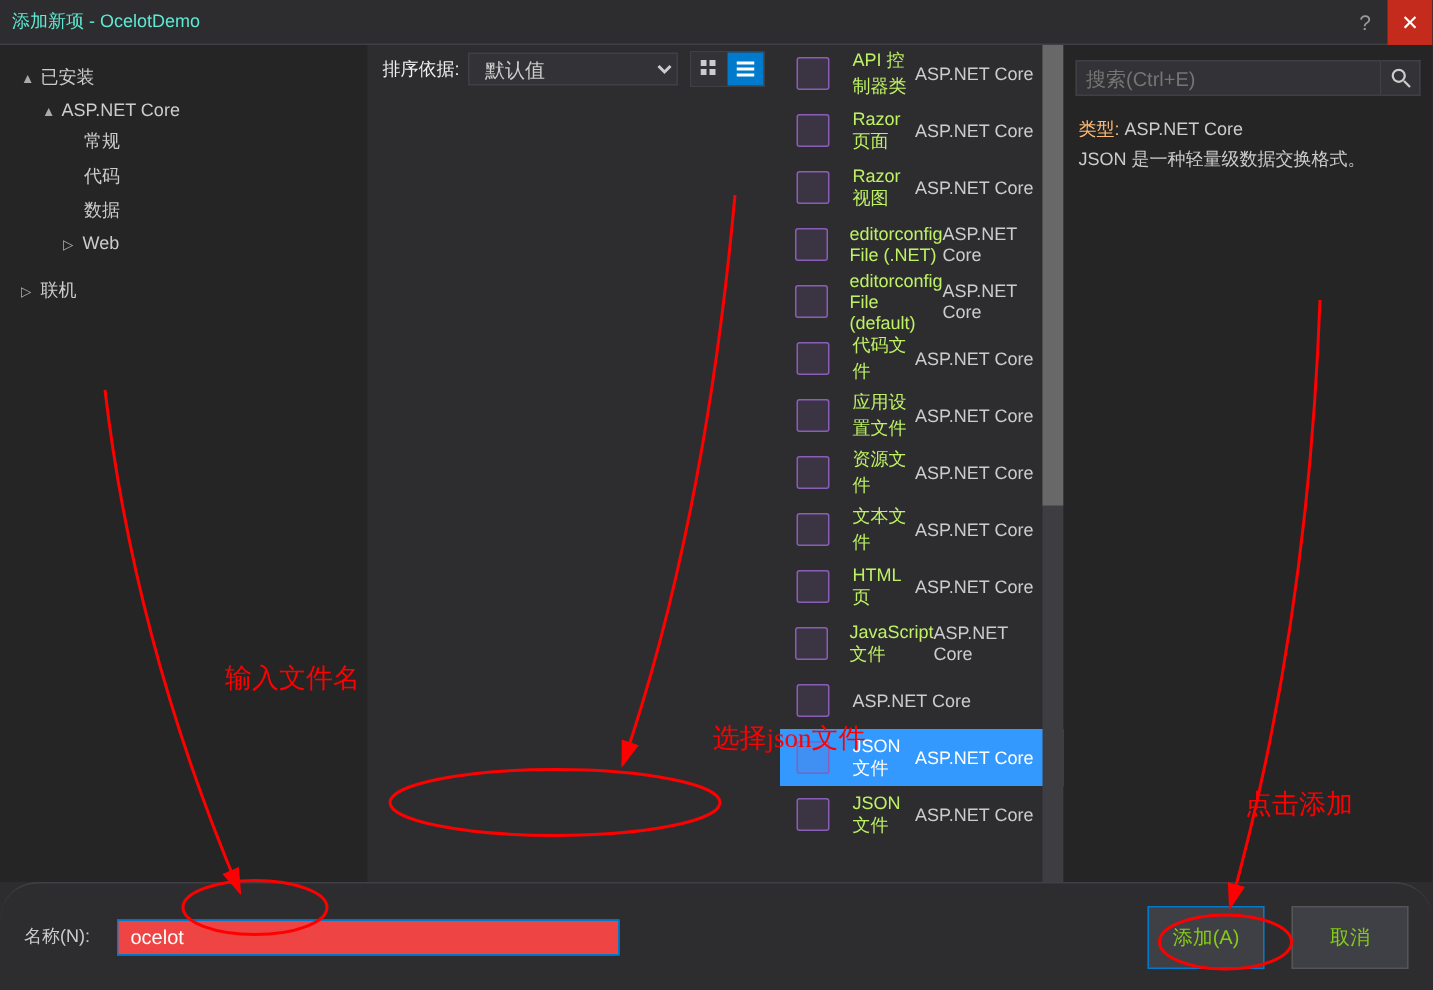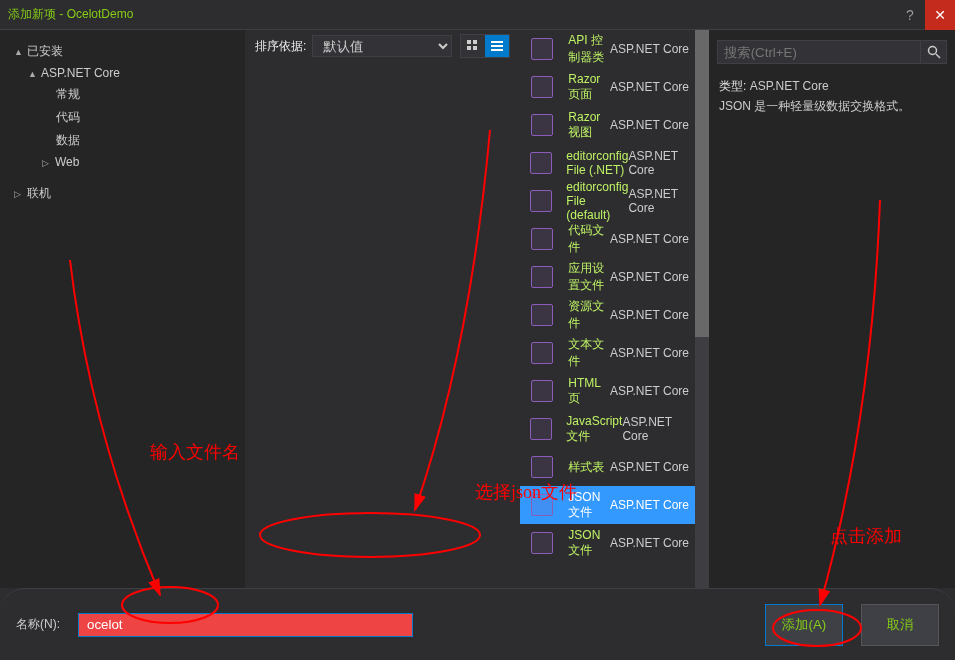--- a/index.html
+++ b/index.html
@@ -1,20 +1,20 @@
 <!DOCTYPE html>
 <html><head>
 <meta charset="utf-8">
 <style>
 * { box-sizing: border-box; margin: 0; padding: 0; }
 body { font-family: "Microsoft YaHei", "Segoe UI", sans-serif; font-size: 12px; background: #2d2d30; color: #f1f1f1; width: 955px; height: 660px; overflow: hidden; position: relative; }
 
 
 .title-bar { height: 30px; background: #2d2d30; border-bottom: 1px solid #3f3f46; display: flex; align-items: center; padding: 0 8px; position: relative; }
-.title-text { color: #84cc16; font-size: 12px; }
+.title-text { color: #5eead4; font-size: 12px; }
 .title-controls { position: absolute; right: 0; top: 0; display: flex; height: 30px; }
 .title-btn { width: 30px; height: 30px; display: flex; align-items: center; justify-content: center; cursor: pointer; }
 .help-btn { font-size: 14px; color: #999; }
 .close-btn { background: #c42b1c; color: #fff; font-size: 14px; }
 
 
 .main { display: flex; height: 558px; }
 
 
 .sidebar { width: 245px; background: #252526; padding: 10px 0; overflow-y: auto; }
@@ -42,21 +42,21 @@
 .list-cat { color: #ccc; font-size: 12px; padding-right: 10px; }
 .scrollbar-v { width: 14px; background: #3e3e42; position: absolute; right: 0; top: 0; bottom: 0; }
 .thumb { background: #686868; width: 100%; position: absolute; }
 
 
 .right { width: 246px; background: #252526; display: flex; flex-direction: column; }
 .search-row { padding: 10px 8px 6px 8px; display: flex; }
 .search-input { flex: 1; background: #333337; border: 1px solid #3f3f46; color: #ccc; padding: 3px 6px; height: 24px; }
 .search-btn { width: 26px; height: 24px; background: #333337; border: 1px solid #3f3f46; border-left: none; display:flex; align-items:center; justify-content:center; cursor: pointer; }
 .info { padding: 6px 10px; color: #ccc; line-height: 1.7; font-size: 12px; }
-.info .k { color: #e5e5e5; }
+.info .k { color: #fdba74; }
 
 
 .bottom { height: 72px; background: #2d2d30; border-top: 1px solid #3f3f46; display: flex; align-items: center; padding: 0 16px; gap: 18px; border-radius: 25px; }
 .name-label { color: #ccc; }
 .name-input { flex: 1; background: #ef4444; border: 1px solid #007acc; color: #fff; padding: 4px 8px; height: 24px; max-width: 520px; }
 .spacer { flex: 1; }
 .btn { min-width: 78px; height: 42px; border: 1px solid #555; background: #3f3f46; color: #84cc16; cursor: pointer; padding: 0 12px; }
 .btn.primary { border: 1px solid #007acc; }
 
 
@@ -214,21 +214,20 @@
               <div class="list-icon">
                 <div class="ficon"></div>
               </div>
               <div class="list-label">JavaScript 文件</div>
               <div class="list-cat">ASP.NET Core</div>
             </div>
             <div class="list-item">
               <div class="list-icon">
                 <div class="ficon"></div>
               </div>
-              <div class="list-label">样式表</div>
               <div class="list-cat">ASP.NET Core</div>
             </div>
             <div class="list-item selected">
               <div class="list-icon">
                 <div class="ficon"></div>
               </div>
               <div class="list-label">JSON 文件</div>
               <div class="list-cat">ASP.NET Core</div>
             </div>
             <div class="list-item">

